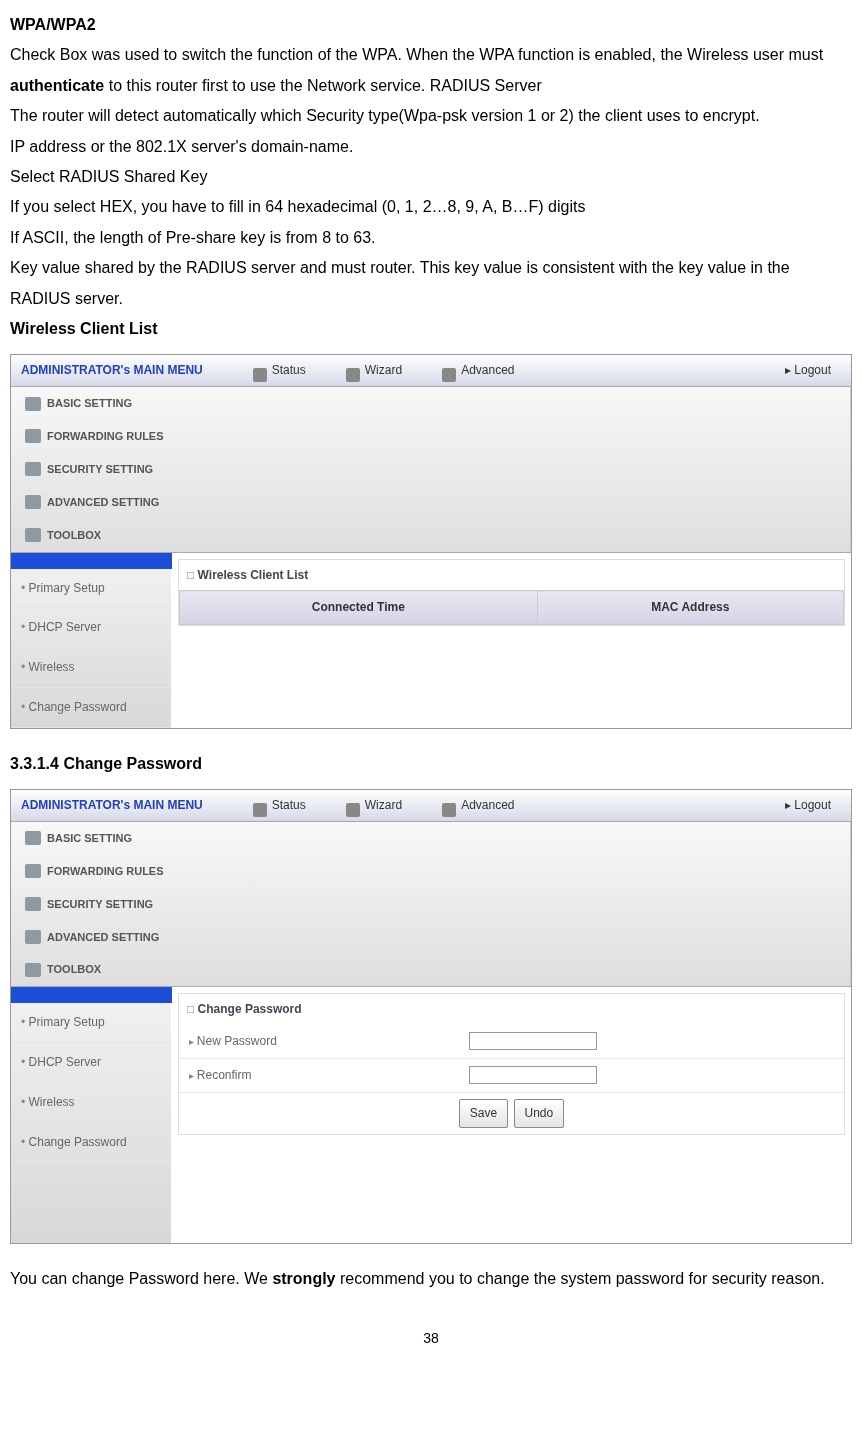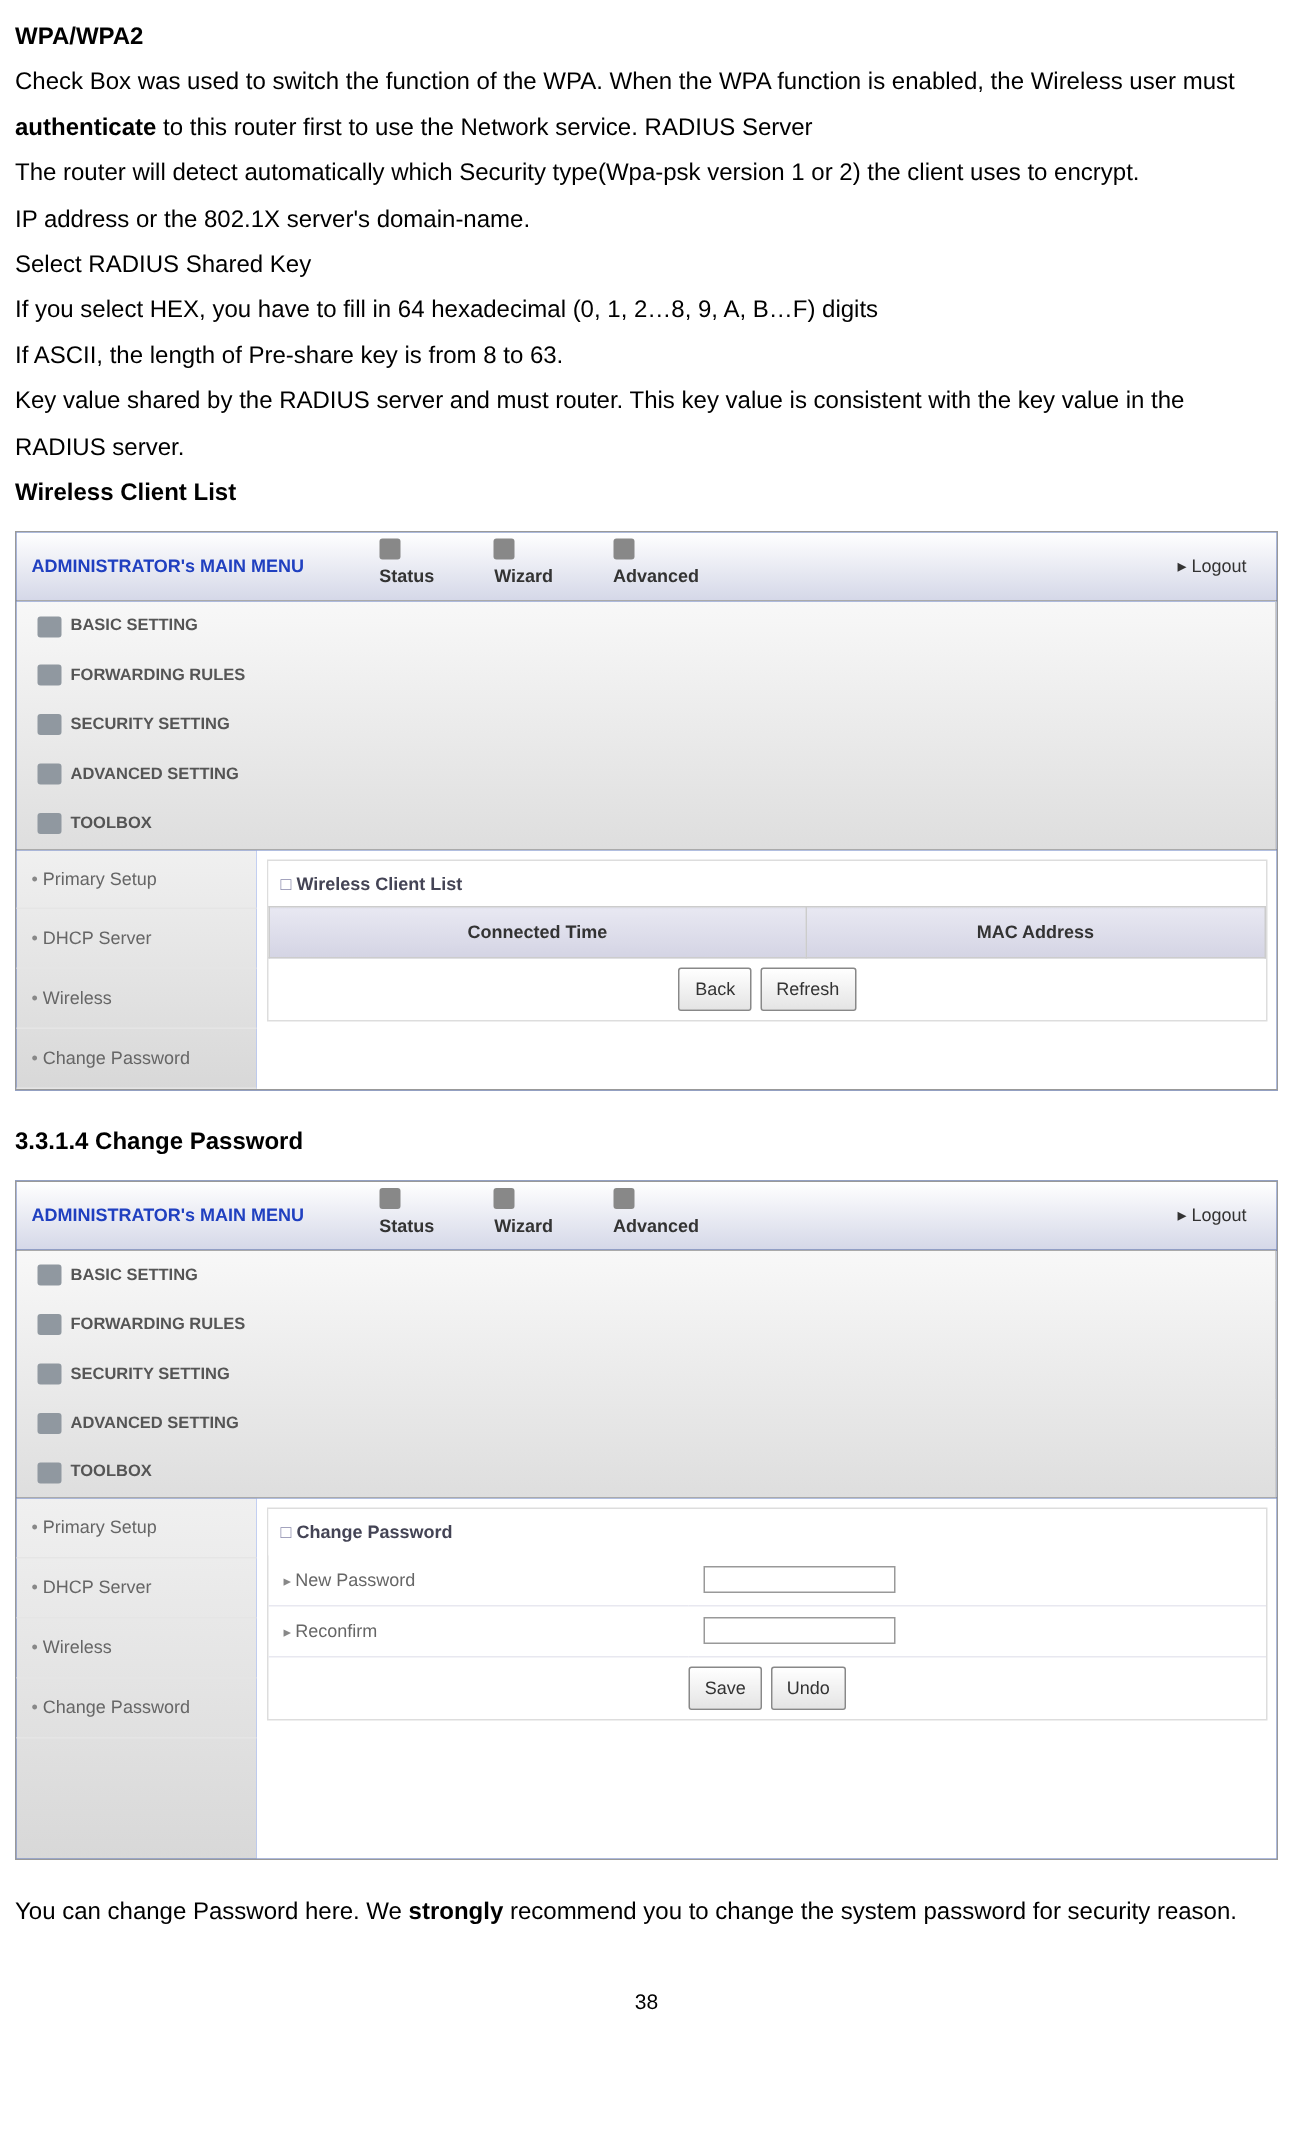--- a/index.html
+++ b/index.html
@@ -31,25 +31,24 @@
       border-bottom: 1px solid #aaa;
     }
     .menu-title {
       color: #2040c0;
       font-weight: bold;
       flex: 0 0 auto;
       padding-right: 30px;
     }
     .menu-item {
       display: flex;
-      align-items: flex-start;
+      align-items: flex-end;
       padding: 0 20px;
       color: #333;
-      font-weight: bold;
-      flex-direction: column;
+      font-weight: normal;
     }
     .menu-item .micon {
       width: 14px;
       height: 14px;
       margin-right: 5px;
       background: #888;
       border-radius: 2px;
     }
     .logout {
       margin-left: auto;
@@ -80,20 +79,21 @@
       border-radius: 2px;
     }
     .content-row {
       display: flex;
     }
     .sidebar {
       width: 160px;
       background: linear-gradient(#f0f0f0, #d8d8d8);
       border-right: 1px solid #fff;
       min-height: 140px;
+      margin-top: 16px;
     }
     .sidebar.tall {
       min-height: 240px;
     }
     .side-item {
       padding: 8px 10px;
       color: #666;
       font-size: 12px;
       border-bottom: 1px solid #e5e5e5;
     }
@@ -236,24 +236,20 @@
       <div class="panel-box">
         <div class="panel-title">Wireless Client List</div>
         <table class="datatable">
           <tbody>
               <tr>
             <th>Connected Time</th>
             <th>MAC Address</th>
           </tr>
         </tbody>
           </table>
-        <div class="button-row">
-          <span class="btn">Back</span>
-          <span class="btn">Refresh</span>
-        </div>
       </div>
     </div>
   </div>
 </div>
 
 <p class="doc-line bold">3.3.1.4 Change Password</p>
 
 <div class="router-ui">
   <div class="menu-bar">
     <span class="menu-title">ADMINISTRATOR's MAIN MENU</span>

